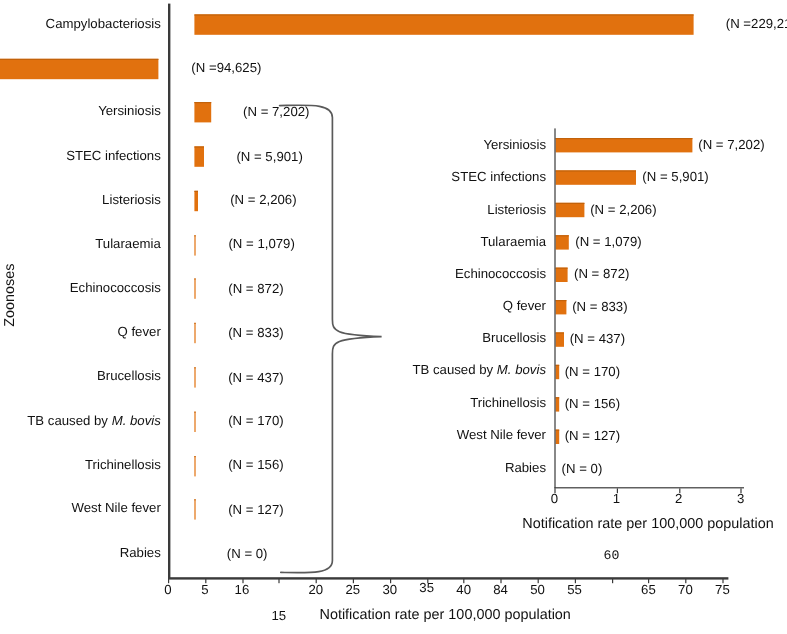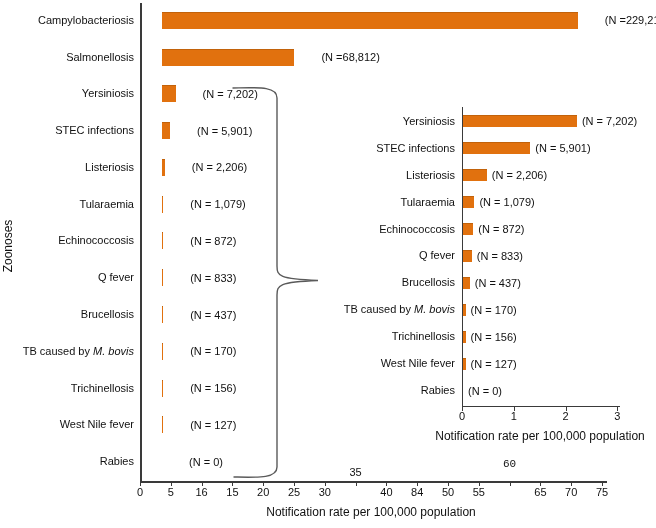--- a/index.html
+++ b/index.html
@@ -45,23 +45,22 @@
 
   <div id="y-title">Zoonoses</div>
 
   <div id="main-rows">
       <div class="m-row" style="top: 0px; height: 36.7692px;">
         <div class="m-cat">Campylobacteriosis</div>
         <div class="m-bar" style="width: 415.8px; height: 17px; background: rgb(225, 113, 14);"></div>
         <div class="m-n">(N =229,213)</div>
       </div>
       <div class="m-row" style="top: 36.7692px; height: 36.7692px;">
-        <div class="m-cat">Salmonellosis</div>
         <div class="m-bar" style="width: 132.44px; height: 17px; background: rgb(225, 113, 14);"></div>
-        <div class="m-n">(N =68,812)</div>
+        <div class="m-n">(N =94,625)</div>
       </div>
       <div class="m-row" style="top: 73.5385px; height: 36.7692px;">
         <div class="m-cat">Yersiniosis</div>
         <div class="m-bar" style="width: 13.552px; height: 17px; background: rgb(225, 113, 14);"></div>
         <div class="m-n">(N = 7,202)</div>
       </div>
       <div class="m-row" style="top: 110.308px; height: 36.7692px;">
         <div class="m-cat">STEC infections</div>
         <div class="m-bar" style="width: 8.008px; height: 17px; background: rgb(225, 113, 14);"></div>
         <div class="m-n">(N = 5,901)</div>
@@ -116,29 +115,29 @@
   <div class="axis-vline" style="left:140px;top:3px;width:1.5px;height:479px;"></div>
   <div class="axis-hline" style="left:140px;top:481px;width:467px;height:1.5px;"></div>
   <div id="main-ticks">
       <div class="tick" style="left: 140px; top: 482px;"></div>
       <div class="tick-label" style="left: 127px; top: 486px;">0</div>
       <div class="tick" style="left: 170.8px; top: 482px;"></div>
       <div class="tick-label" style="left: 157.8px; top: 486px;">5</div>
       <div class="tick" style="left: 201.6px; top: 482px;"></div>
       <div class="tick-label" style="left: 188.6px; top: 486px;">16</div>
       <div class="tick" style="left: 232.4px; top: 482px;"></div>
-      <div class="tick-label" style="left: 219.4px; top: 486px;">15</div>
+      <div class="tick-label" style="left: 219.4px; top: 508px;">15</div>
       <div class="tick" style="left: 263.2px; top: 482px;"></div>
       <div class="tick-label" style="left: 250.2px; top: 486px;">20</div>
       <div class="tick" style="left: 294px; top: 482px;"></div>
       <div class="tick-label" style="left: 281px; top: 486px;">25</div>
       <div class="tick" style="left: 324.8px; top: 482px;"></div>
       <div class="tick-label" style="left: 311.8px; top: 486px;">30</div>
       <div class="tick" style="left: 355.6px; top: 482px;"></div>
-      <div class="tick-label" style="left: 342.6px; top: 466px;">35</div>
+      <div class="tick-label" style="left: 342.6px; top: 484px;">35</div>
       <div class="tick" style="left: 386.4px; top: 482px;"></div>
       <div class="tick-label" style="left: 373.4px; top: 486px;">40</div>
       <div class="tick" style="left: 417.2px; top: 482px;"></div>
       <div class="tick-label" style="left: 404.2px; top: 486px;">84</div>
       <div class="tick" style="left: 448px; top: 482px;"></div>
       <div class="tick-label" style="left: 435px; top: 486px;">50</div>
       <div class="tick" style="left: 478.8px; top: 482px;"></div>
       <div class="tick-label" style="left: 465.8px; top: 486px;">55</div>
       <div class="tick" style="left: 509.6px; top: 482px;"></div>
       <div class="tick-label" style="left: 496.6px; top: 458px; font-family: Liberation Mono, monospace;">60</div>

